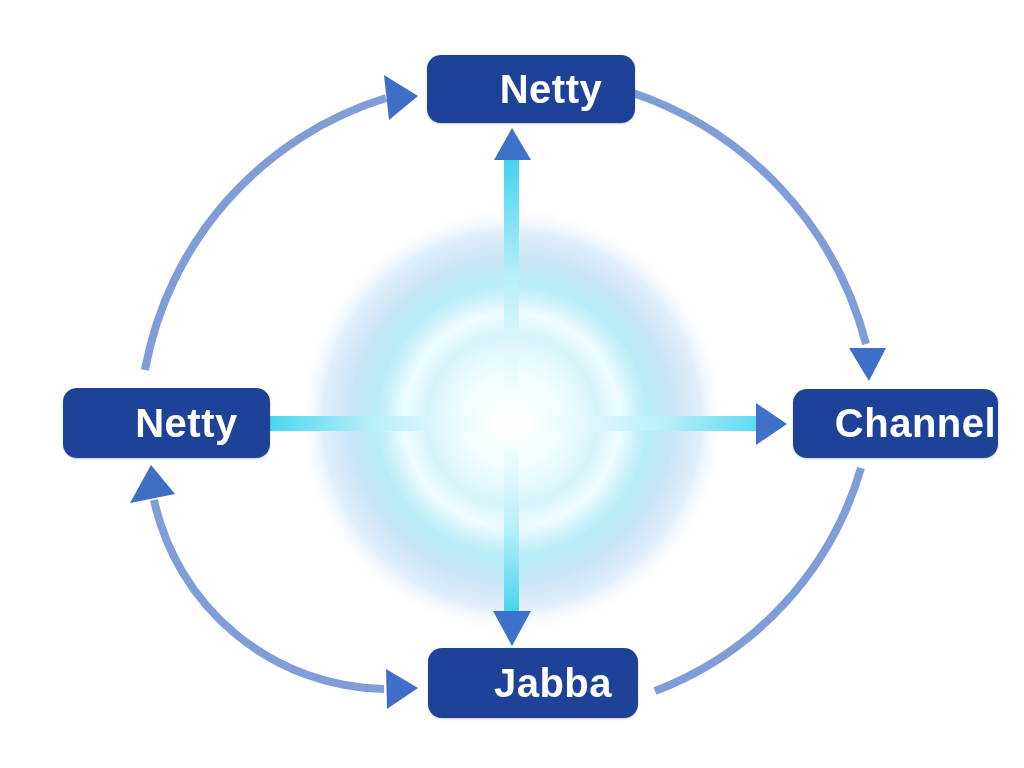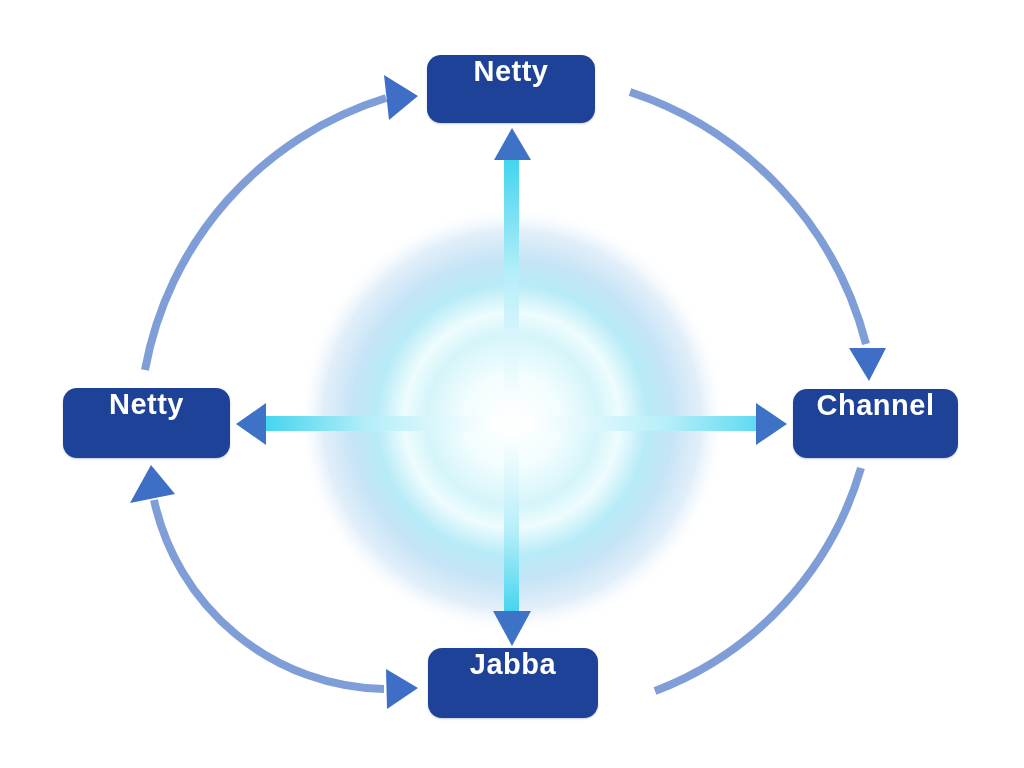--- a/index.html
+++ b/index.html
@@ -11,26 +11,27 @@
     overflow: hidden;
     font-family: "Liberation Sans", sans-serif;
   }
   .layer { position: absolute; left: 0; top: 0; }
   .node {
     position: absolute;
     background: #1d4297;
     color: #ffffff;
     border-radius: 14px;
     display: flex;
-    align-items: flex-start;
+    align-items: center;
     justify-content: center;
     font-weight: bold;
-    font-size: 29px;
+    font-size: 40px;
     letter-spacing: 0.5px;
     box-shadow: 0 1px 2px rgba(20, 50, 120, 0.25);
+    padding-left: 40px;
   }
   .node-top    { left: 427px; top: 55px;  width: 168px; height: 68px; }
   .node-right  { left: 793px; top: 389px; width: 165px; height: 69px; }
   .node-bottom { left: 428px; top: 648px; width: 170px; height: 70px; }
   .node-left   { left: 63px;  top: 388px; width: 167px; height: 70px; }
 </style>
 </head>
 <body>
 
 <div class="stage">

